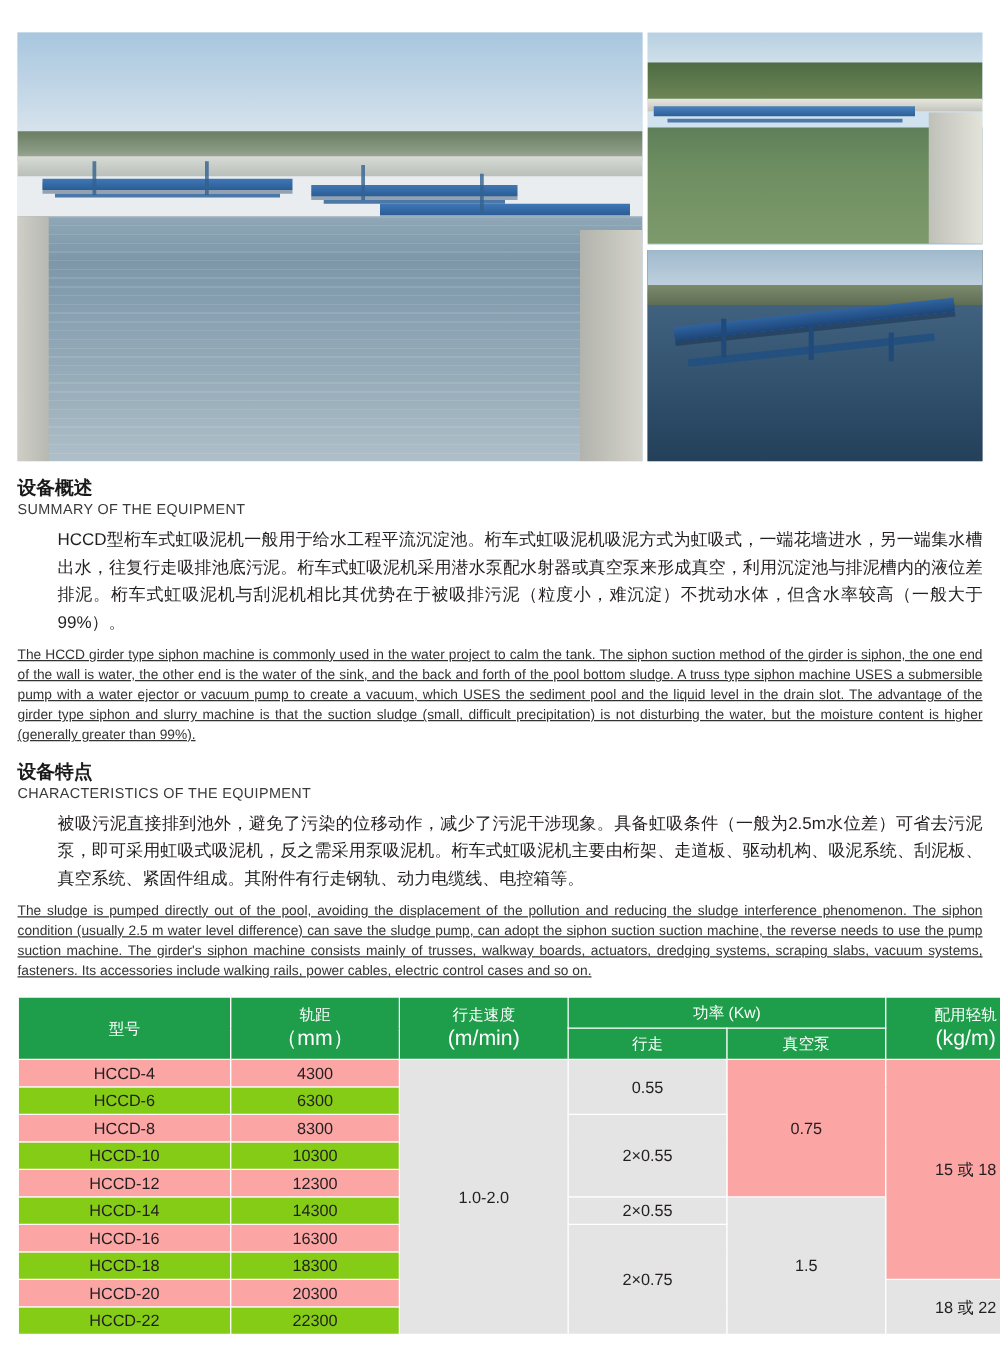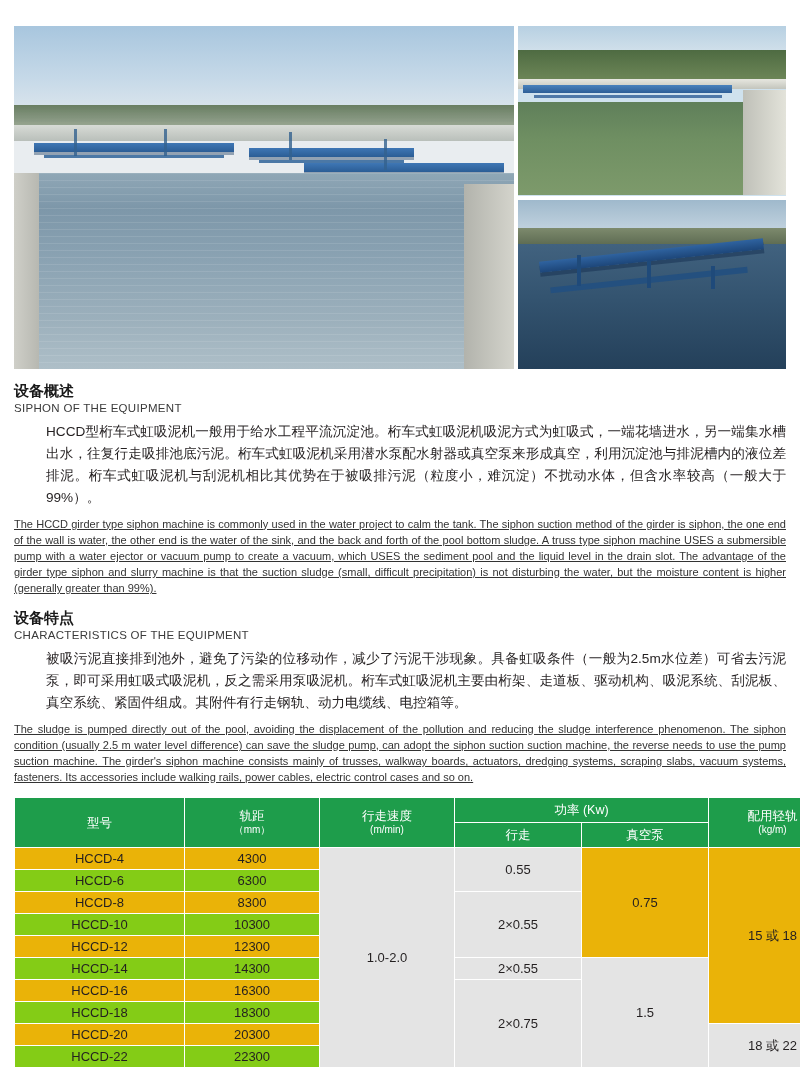--- a/index.html
+++ b/index.html
@@ -204,34 +204,34 @@
     background: #1e9d4b;
     color: #ffffff;
     font-size: 12.5px;
     font-weight: normal;
     line-height: 1.28;
     padding: 4px 2px;
     border: 1px solid #ffffff;
     text-align: center;
     vertical-align: middle;
   }
-  table.spec th .unit { font-size: 10px; display: block; text-align: center; }
+  table.spec th .unit { font-size: 17px; display: block; text-align: center; }
   table.spec td {
     font-size: 13px;
     text-align: center;
     vertical-align: middle;
     padding: 3px 2px;
     border: 1px solid #ffffff;
     color: #231f20;
     background: #ffffff;
     height: 16.5px;
   }
   table.spec td.alt  { background: #84cc16; }
   table.spec td.grey { background: #e4e4e4; }
-  table.spec td.plain{ background: #eab308; }
+  table.spec td.plain{ background: #fca5a5; }
 </style>
 </head>
 <body>
 
 <div class="page">
 
 
   <div class="photos">
 
     <div class="photo-left p1">
@@ -271,21 +271,21 @@
         <div class="leg" style="left:22%; top:33%; height:18%;"></div>
         <div class="leg" style="left:48%; top:36%; height:16%;"></div>
         <div class="leg" style="left:72%; top:39%; height:14%;"></div>
       </div>
     </div>
 
   </div>
 
   <div class="section">
     <div class="sec-cn">设备概述</div>
-    <div class="sec-en">SIPHON OF THE EQUIPMENT</div>
+    <div class="sec-en">SUMMARY OF THE EQUIPMENT</div>
     <p class="para-cn">HCCD型桁车式虹吸泥机一般用于给水工程平流沉淀池。桁车式虹吸泥机吸泥方式为虹吸式，一端花墙进水，另一端集水槽出水，往复行走吸排池底污泥。桁车式虹吸泥机采用潜水泵配水射器或真空泵来形成真空，利用沉淀池与排泥槽内的液位差排泥。桁车式虹吸泥机与刮泥机相比其优势在于被吸排污泥（粒度小，难沉淀）不扰动水体，但含水率较高（一般大于99%）。</p>
     <p class="para-en">The HCCD girder type siphon machine is commonly used in the water project to calm the tank. The siphon suction method of the girder is siphon, the one end of the wall is water, the other end is the water of the sink, and the back and forth of the pool bottom sludge. A truss type siphon machine USES a submersible pump with a water ejector or vacuum pump to create a vacuum, which USES the sediment pool and the liquid level in the drain slot. The advantage of the girder type siphon and slurry machine is that the suction sludge (small, difficult precipitation) is not disturbing the water, but the moisture content is higher (generally greater than 99%).</p>
   </div>
 
   <div class="section">
     <div class="sec-cn">设备特点</div>
     <div class="sec-en">CHARACTERISTICS OF THE EQUIPMENT</div>
     <p class="para-cn">被吸污泥直接排到池外，避免了污染的位移动作，减少了污泥干涉现象。具备虹吸条件（一般为2.5m水位差）可省去污泥泵，即可采用虹吸式吸泥机，反之需采用泵吸泥机。桁车式虹吸泥机主要由桁架、走道板、驱动机构、吸泥系统、刮泥板、真空系统、紧固件组成。其附件有行走钢轨、动力电缆线、电控箱等。</p>
     <p class="para-en">The sludge is pumped directly out of the pool, avoiding the displacement of the pollution and reducing the sludge interference phenomenon. The siphon condition (usually 2.5 m water level difference) can save the sludge pump, can adopt the siphon suction suction machine, the reverse needs to use the pump suction machine. The girder's siphon machine consists mainly of trusses, walkway boards, actuators, dredging systems, scraping slabs, vacuum systems, fasteners. Its accessories include walking rails, power cables, electric control cases and so on.</p>
   </div>

